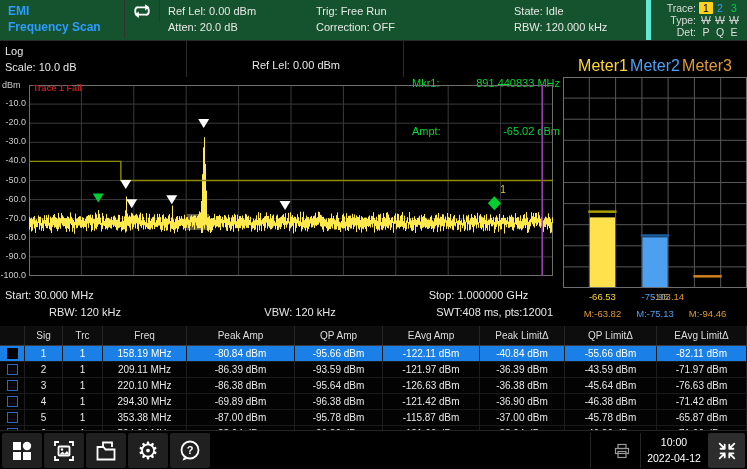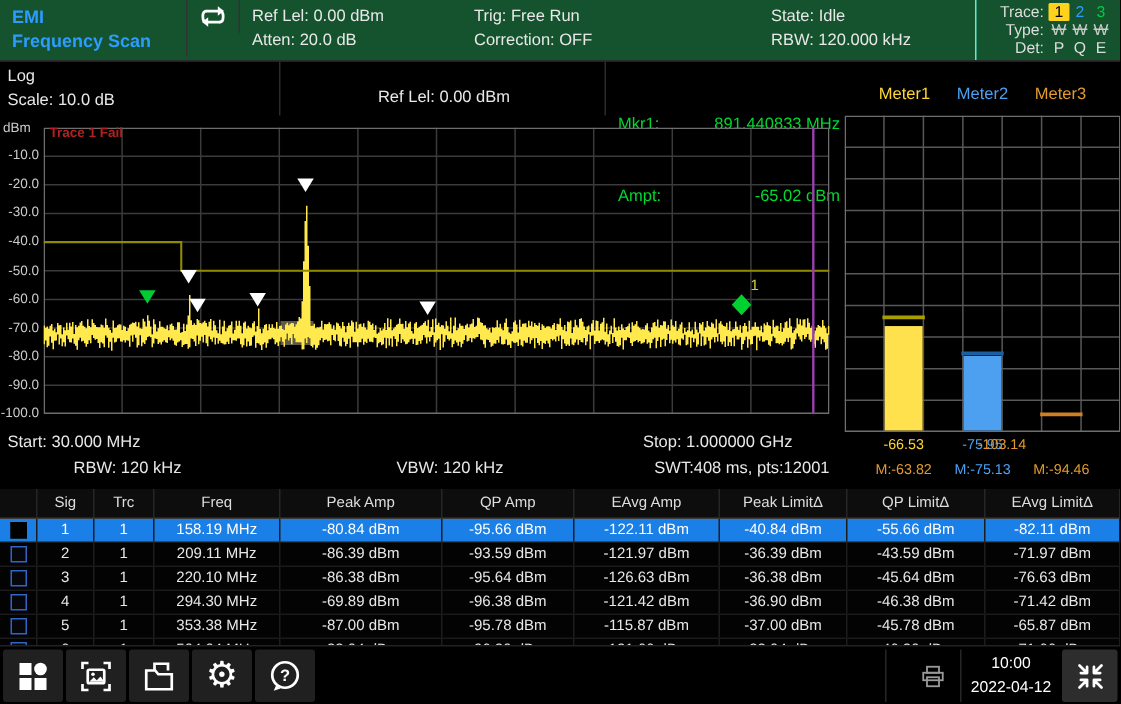--- a/index.html
+++ b/index.html
@@ -7,39 +7,39 @@
           font-family:"Liberation Sans",sans-serif;color:#e8e8e8;}
   
   .topbar{position:absolute;left:0;top:0;width:747px;height:40px;background:#14532d;
           border-bottom:1px solid #2b2b2b;display:flex;align-items:flex-start;}
   .tb-cell{padding:3px 8px;font-size:11px;line-height:16px;white-space:nowrap;}
   .tb-title{width:108px;color:#2e9bff;font-size:12px;font-weight:bold;border-right:1px solid #333;}
   .tb-sweep{width:34px;display:flex;align-items:center;justify-content:center;border-right:1px solid #333;cursor:pointer;}
   .tb-b1{width:132px;}
   .tb-b2{width:182px;}
   .tb-b3{width:168px;flex:1;}
-  .tb-trace{width:86px;border-left:1px solid #5eead4;padding:2px 6px 2px 4px;font-size:10.5px;line-height:12px;}
+  .tb-trace{width:86px;border-left:5px solid #5eead4;padding:2px 6px 2px 4px;font-size:10.5px;line-height:12px;}
   .trc-row{display:flex;justify-content:flex-end;align-items:center;}
   .trc-label{color:#ddd;margin-right:3px;}
   .trc-item{width:14px;text-align:center;}
   .trc-1{background:#ffd21e;color:#000;border-radius:1px;}
   .trc-2{color:#2e9bff;}
   .trc-3{color:#00cc44;}
   .trc-w{color:#ccc;text-decoration:line-through;}
   .trc-d{color:#ddd;}
   
   .subhdr{position:absolute;left:0;top:41px;width:747px;height:37px;font-size:11px;padding-left:44px;}
   .sh-log{position:absolute;left:5px;top:2px;line-height:16px;}
   .sh-div1{position:absolute;left:186px;top:0;width:1px;height:36px;background:#2b2b2b;}
   .sh-ref{position:absolute;left:190px;top:18px;width:212px;text-align:center;}
   .sh-div2{position:absolute;left:403px;top:0;width:1px;height:36px;background:#2b2b2b;}
   .sh-mkr{position:absolute;left:412px;top:2px;width:148px;color:#00d930;line-height:16px;}
   .sh-mkr .mrow{display:flex;justify-content:space-between;margin-top:32px;}
   .sh-meters{position:absolute;left:563px;top:16px;width:184px;height:18px;}
-  .sh-mtab{position:absolute;width:60px;text-align:center;font-size:11px;cursor:pointer;}
+  .sh-mtab{position:absolute;width:60px;text-align:center;font-size:16px;cursor:pointer;}
   .sh-m1{left:10px;color:#ffd633;}
   .sh-m2{left:62px;color:#4da0f0;}
   .sh-m3{left:114px;color:#e09a30;}
   
   .chart{position:absolute;left:0;top:78px;width:558px;height:212px;}
   .y-unit{position:absolute;left:2px;top:2px;font-size:9px;color:#ccc;}
   .ylab{position:absolute;left:0;width:26px;text-align:right;font-size:9px;color:#ccc;}
   .plot{position:absolute;left:29px;top:7px;}
   .trace-fail{position:absolute;left:33px;top:5px;font-size:9px;color:#b42020;font-weight:bold;}
   

